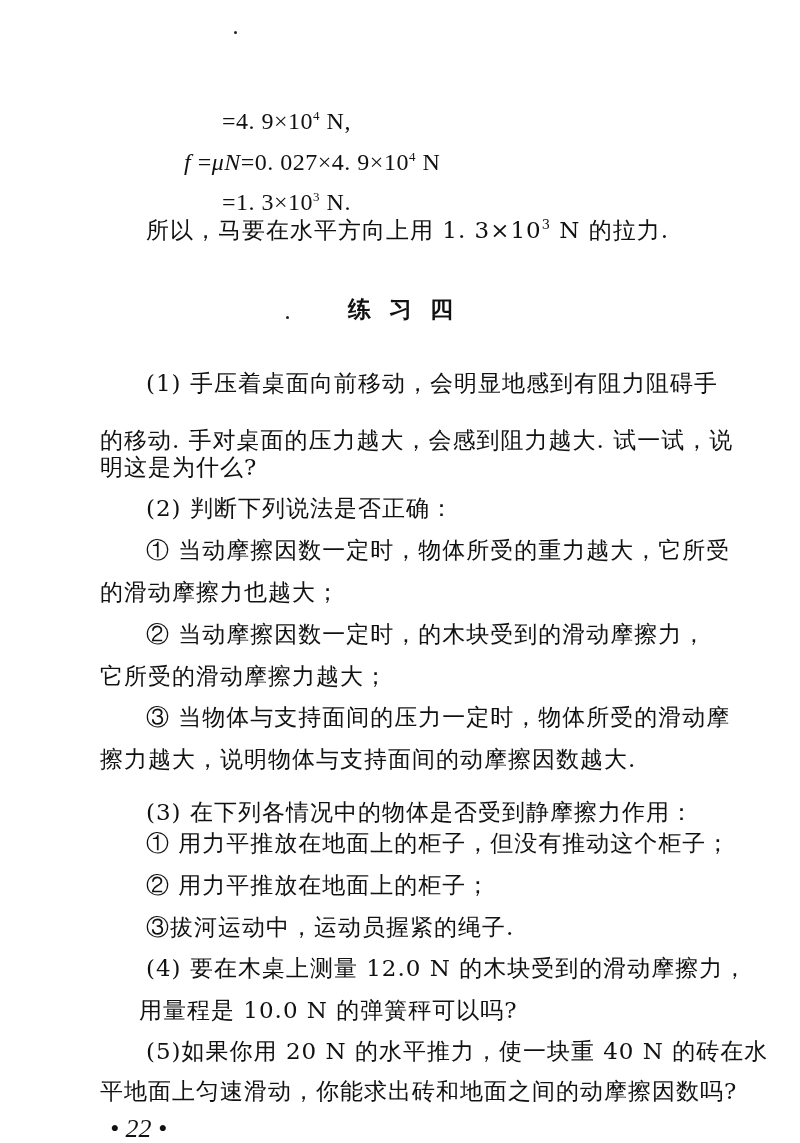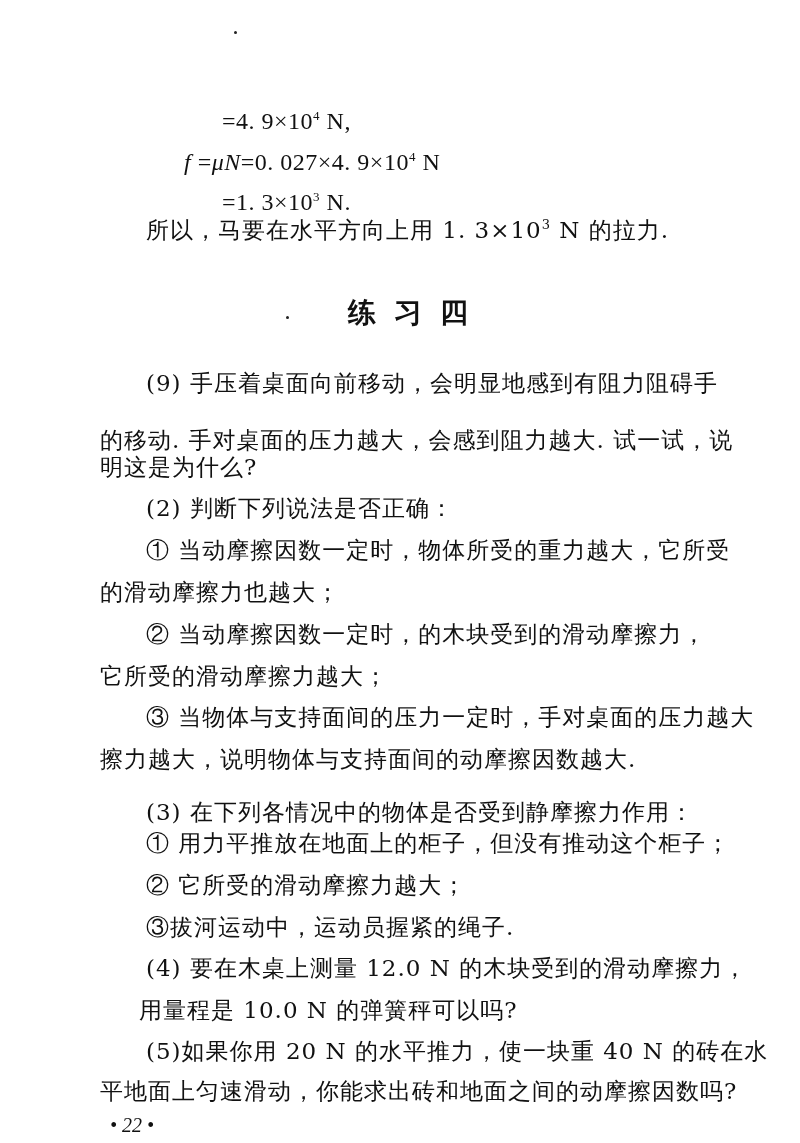--- a/index.html
+++ b/index.html
@@ -12,25 +12,25 @@
     position: absolute;
     font-size: 23px;
     line-height: 30px;
     white-space: nowrap;
     letter-spacing: 1px;
   }
   .math { font-family: "Liberation Serif", "DejaVu Serif", serif; font-size: 24px; letter-spacing: 0.5px; margin-top: 11px; }
   .italic { font-style: italic; }
   sup { font-size: 13px; vertical-align: 9px; line-height: 0; }
   .heading {
-    position: absolute; font-weight: bold; font-size: 28px;
+    position: absolute; font-weight: bold; font-size: 23px;
     letter-spacing: 18px; font-family: "DejaVu Sans", sans-serif;
   }
   .pagenum {
-    position: absolute; font-style: italic; font-size: 20px;
+    position: absolute; font-style: italic; font-size: 26px;
     font-family: "Liberation Serif", serif;
   }
   .speck { position: absolute; width: 3px; height: 3px; background: #222; border-radius: 50%; }
 </style>
 </head>
 <body>
 
 <div>
 
   <span class="speck" style="left:234px;top:31px;"></span>
@@ -47,35 +47,35 @@
     <span>=1. 3×10</span><sup>3</sup><span> N.</span>
   </div>
 
   <div class="line" style="left:146px;top:215px;">
     <span>所以，马要在水平方向上用 1. 3×10</span><sup>3</sup><span> N 的拉力.</span>
   </div>
 
   <span class="speck" style="left:286px;top:316px;"></span>
   <div class="heading" style="left:348px;top:294px;">练习四</div>
 
-  <div class="line" style="left:146px;top:368px;">(9) 手压着桌面向前移动，会明显地感到有阻力阻碍手</div>
+  <div class="line" style="left:146px;top:368px;">(1) 手压着桌面向前移动，会明显地感到有阻力阻碍手</div>
   <div class="line" style="left:100px;top:410px;margin-top:15px;">的移动. 手对桌面的压力越大，会感到阻力越大. 试一试，说</div>
   <div class="line" style="left:100px;top:452px;">明这是为什么?</div>
 
   <div class="line" style="left:146px;top:493px;">(2) 判断下列说法是否正确：</div>
   <div class="line" style="left:146px;top:535px;">① 当动摩擦因数一定时，物体所受的重力越大，它所受</div>
   <div class="line" style="left:100px;top:577px;">的滑动摩擦力也越大；</div>
   <div class="line" style="left:146px;top:619px;">② 当动摩擦因数一定时，的木块受到的滑动摩擦力，</div>
   <div class="line" style="left:100px;top:661px;">它所受的滑动摩擦力越大；</div>
-  <div class="line" style="left:146px;top:702px;">③ 当物体与支持面间的压力一定时，手对桌面的压力越大</div>
+  <div class="line" style="left:146px;top:702px;">③ 当物体与支持面间的压力一定时，物体所受的滑动摩</div>
   <div class="line" style="left:100px;top:744px;">擦力越大，说明物体与支持面间的动摩擦因数越大.</div>
 
   <div class="line" style="left:146px;top:797px;text-align:center;">(3) 在下列各情况中的物体是否受到静摩擦力作用：</div>
   <div class="line" style="left:146px;top:828px;">① 用力平推放在地面上的柜子，但没有推动这个柜子；</div>
-  <div class="line" style="left:146px;top:870px;">② 它所受的滑动摩擦力越大；</div>
+  <div class="line" style="left:146px;top:870px;">② 用力平推放在地面上的柜子；</div>
   <div class="line" style="left:146px;top:912px;">③拔河运动中，运动员握紧的绳子.</div>
 
   <div class="line" style="left:146px;top:953px;">(4) 要在木桌上测量 12.0 N 的木块受到的滑动摩擦力，</div>
   <div class="line" style="left:100px;top:995px;margin-left:39px;">用量程是 10.0 N 的弹簧秤可以吗?</div>
 
   <div class="line" style="left:146px;top:1036px;">(5)如果你用 20 N 的水平推力，使一块重 40 N 的砖在水</div>
   <div class="line" style="left:100px;top:1076px;">平地面上匀速滑动，你能求出砖和地面之间的动摩擦因数吗?</div>
 
   <div class="pagenum" style="left:110px;top:1114px;">• 22 •</div>
 </div>

